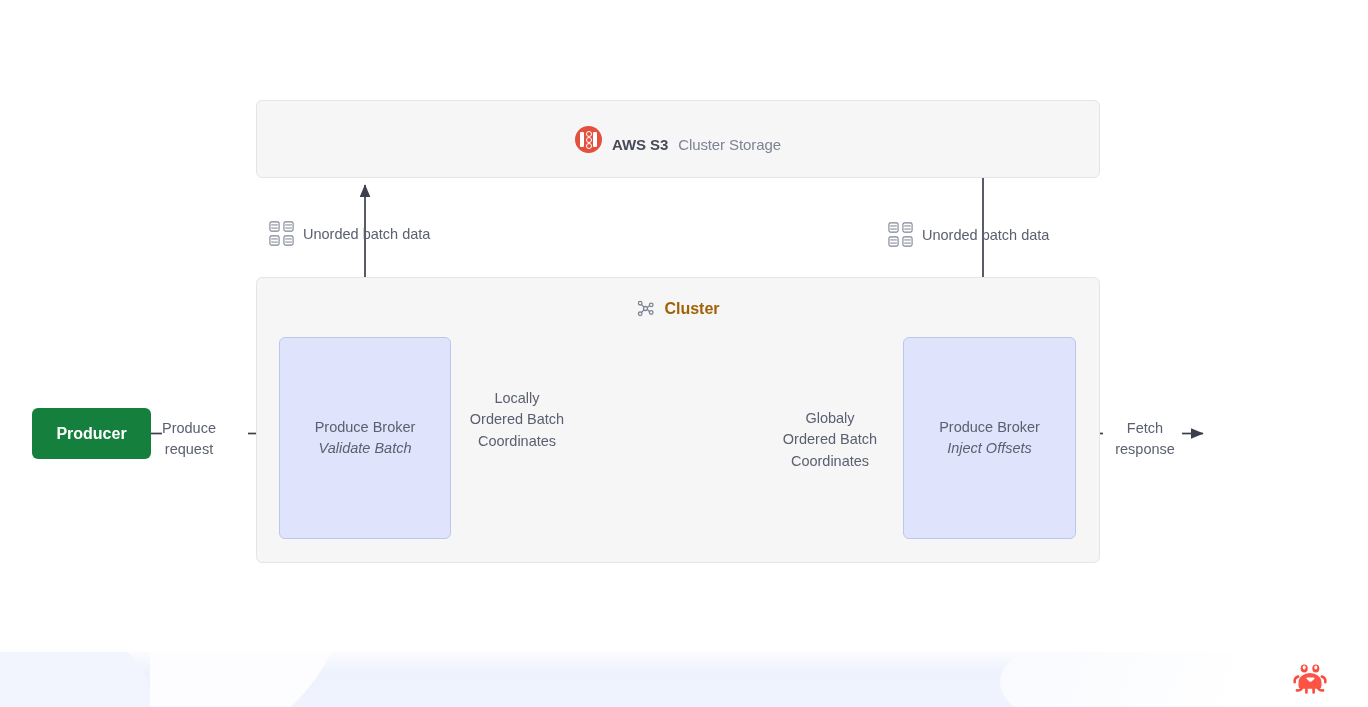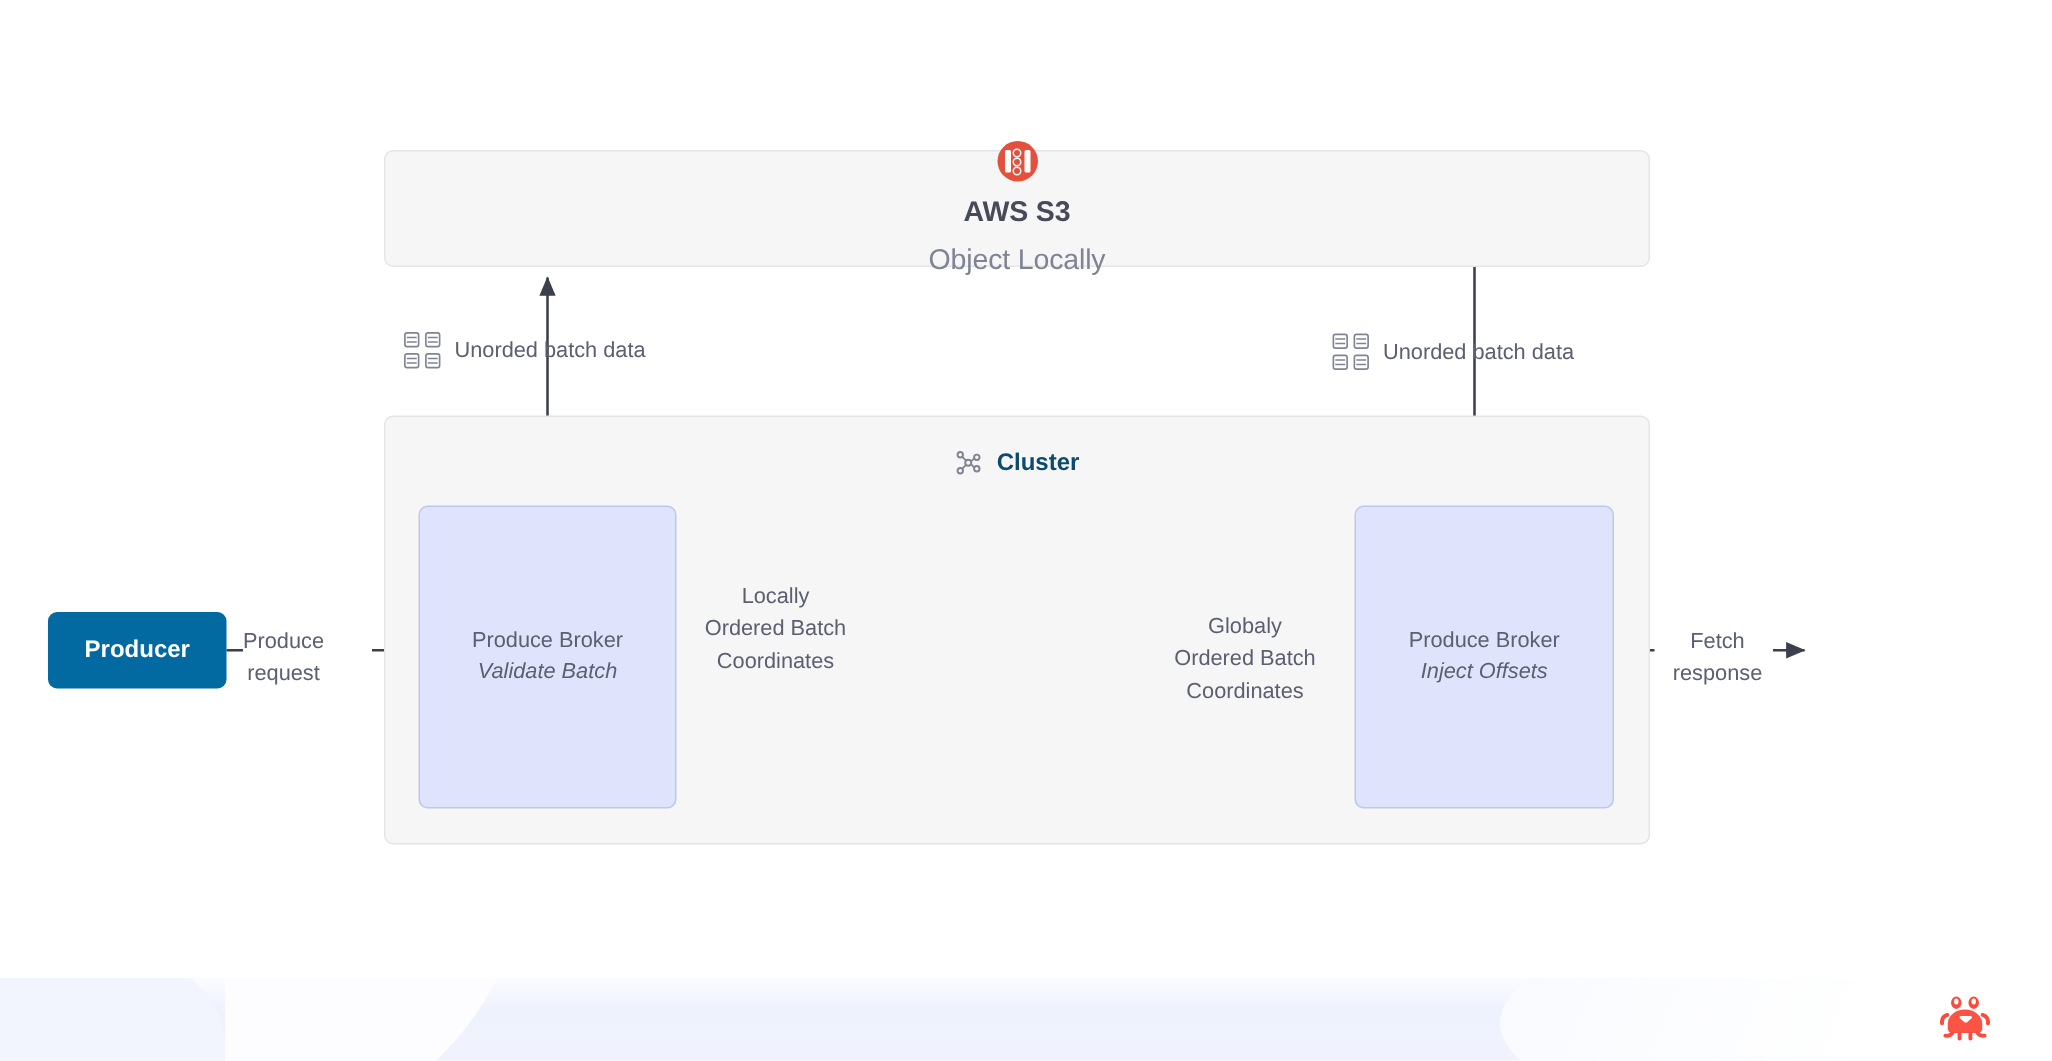--- a/index.html
+++ b/index.html
@@ -33,26 +33,25 @@
     height: 78px;
     background: #f6f6f7;
     border: 1px solid #e4e5e8;
     border-radius: 6px;
     display: flex;
     align-items: center;
     justify-content: center;
   }
   .s3-title {
     display: flex;
-    align-items: center;
+    align-items: flex-end;
     gap: 10px;
-    font-size: 19px;
+    font-size: 15px;
     letter-spacing: -0.1px;
     color: #7e8493;
-    flex-direction: column;
   }
   .s3-title .strong {
     font-weight: bold;
     color: #474b58;
   }
   .s3-icon {
     width: 27px;
     height: 27px;
     border-radius: 50%;
     background: #e3503e;
@@ -97,21 +96,21 @@
     position: absolute;
     left: 0;
     right: 0;
     top: 21px;
     display: flex;
     align-items: center;
     justify-content: center;
     gap: 9px;
     font-size: 16px;
     font-weight: bold;
-    color: #0c4a6e;
+    color: #a16207;
   }
   .cluster-icon { width: 19px; height: 19px; flex: none; display:block; }
 
   
   .node-box {
     background: #dfe4fc;
     border: 1px solid #bcc7ec;
     border-radius: 6px;
     display: flex;
     flex-direction: column;
@@ -125,21 +124,21 @@
   .node-box .sub {
     font-style: italic;
     color: #5b6070;
   }
   .box-1 { left: 279px; top: 337px; width: 172px; height: 202px; }
   .box-2 { left: 591px; top: 337px; width: 173px; height: 202px; }
   .box-3 { left: 903px; top: 337px; width: 173px; height: 202px; }
 
   
   .endpoint {
-    background: #0369a1;
+    background: #15803d;
     border-radius: 6px;
     color: #ffffff;
     font-weight: bold;
     font-size: 16px;
     display: flex;
     align-items: center;
     justify-content: center;
   }
   .producer { left: 32px; top: 408px; width: 119px; height: 51px; }
   .consumer { left: 1209px; top: 408px; width: 115px; height: 51px; }
@@ -251,21 +250,21 @@
   <div class="abs s3-panel">
     <div class="s3-title">
       <span class="s3-icon">
         <span class="bar l"></span>
         <span class="bar r"></span>
         <span class="dot d1"></span>
         <span class="dot d2"></span>
         <span class="dot d3"></span>
       </span>
       <span class="strong">AWS S3</span>
-      <span>Object Locally</span>
+      <span>Cluster Storage</span>
     </div>
   </div>
 
   <div class="abs batch-label lbl-batch-l">
     <span class="db-grid">
       <svg viewBox="0 0 12 12" width="11" height="11" aria-hidden="true">
         <rect x="1" y="1" width="10" height="10" rx="1.6" fill="none" stroke="#7e8493" stroke-width="1.2"></rect>
         <line x1="2.4" y1="4.3" x2="9.6" y2="4.3" stroke="#7e8493" stroke-width="1.1"></line>
         <line x1="2.4" y1="7.7" x2="9.6" y2="7.7" stroke="#7e8493" stroke-width="1.1"></line>
       </svg>

